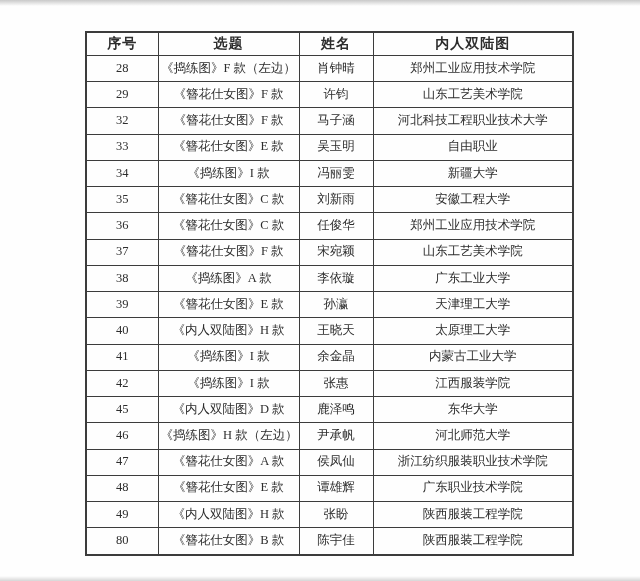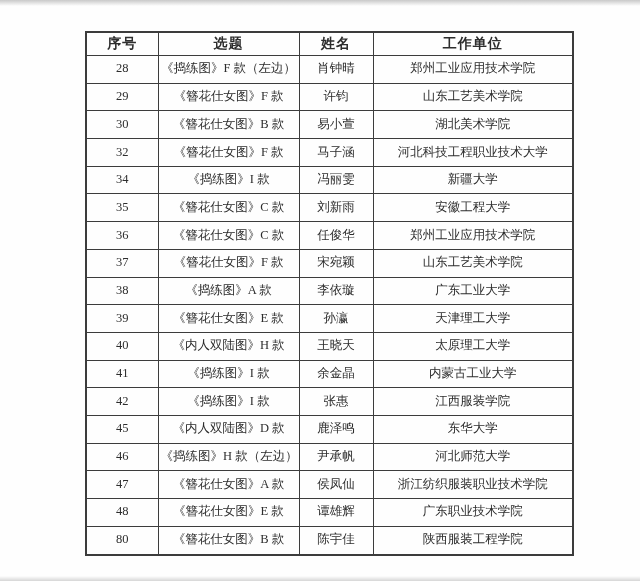--- a/index.html
+++ b/index.html
@@ -71,49 +71,49 @@
       <col class="c-index">
       <col class="c-topic">
       <col class="c-name">
       <col class="c-unit">
     </colgroup>
     <thead>
       <tr>
         <th>序号</th>
         <th>选题</th>
         <th>姓名</th>
-        <th>工作单位</th>
+        <th>内人双陆图</th>
       </tr>
     </thead>
     <tbody>
         <tr>
           <td>28</td>
           <td>《捣练图》F 款（左边）</td>
           <td>肖钟晴</td>
           <td>郑州工业应用技术学院</td>
         </tr>
         <tr>
           <td>29</td>
           <td>《簪花仕女图》F 款</td>
           <td>许钧</td>
           <td>山东工艺美术学院</td>
         </tr>
         <tr>
-          <td>30</td>
-          <td>《簪花仕女图》B 款</td>
-          <td>易小萱</td>
-          <td>湖北美术学院</td>
-        </tr>
-        <tr>
           <td>32</td>
           <td>《簪花仕女图》F 款</td>
           <td>马子涵</td>
           <td>河北科技工程职业技术大学</td>
         </tr>
         <tr>
+          <td>33</td>
+          <td>《簪花仕女图》E 款</td>
+          <td>吴玉明</td>
+          <td>自由职业</td>
+        </tr>
+        <tr>
           <td>34</td>
           <td>《捣练图》I 款</td>
           <td>冯丽雯</td>
           <td>新疆大学</td>
         </tr>
         <tr>
           <td>35</td>
           <td>《簪花仕女图》C 款</td>
           <td>刘新雨</td>
           <td>安徽工程大学</td>
@@ -178,20 +178,26 @@
           <td>侯凤仙</td>
           <td>浙江纺织服装职业技术学院</td>
         </tr>
         <tr>
           <td>48</td>
           <td>《簪花仕女图》E 款</td>
           <td>谭雄辉</td>
           <td>广东职业技术学院</td>
         </tr>
         <tr>
+          <td>49</td>
+          <td>《内人双陆图》H 款</td>
+          <td>张盼</td>
+          <td>陕西服装工程学院</td>
+        </tr>
+        <tr>
           <td>80</td>
           <td>《簪花仕女图》B 款</td>
           <td>陈宇佳</td>
           <td>陕西服装工程学院</td>
         </tr>
       </tbody>
   </table>
 
   <div class="edge-bottom"></div>
 </div>

